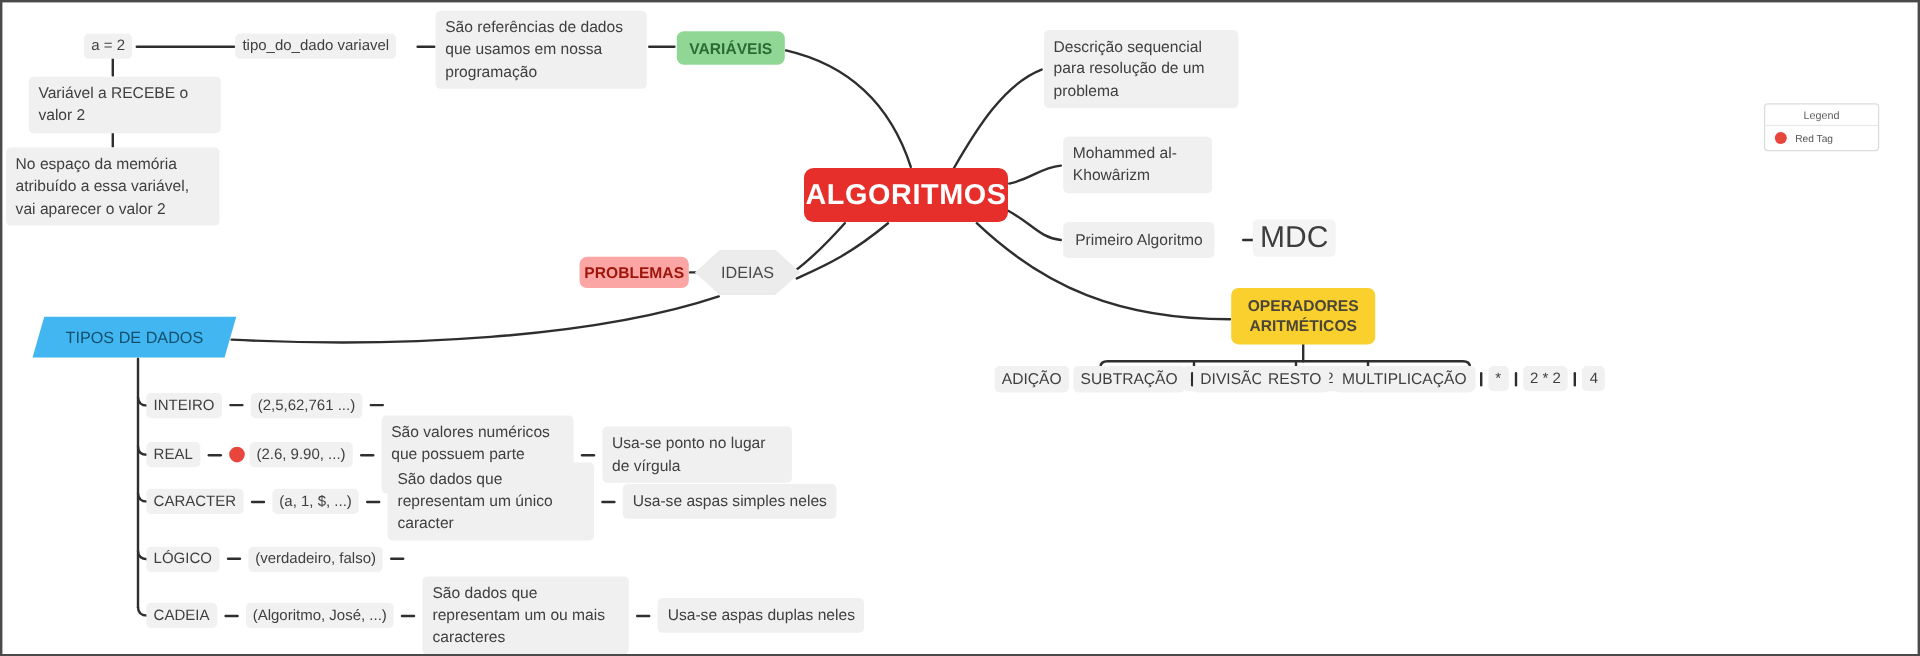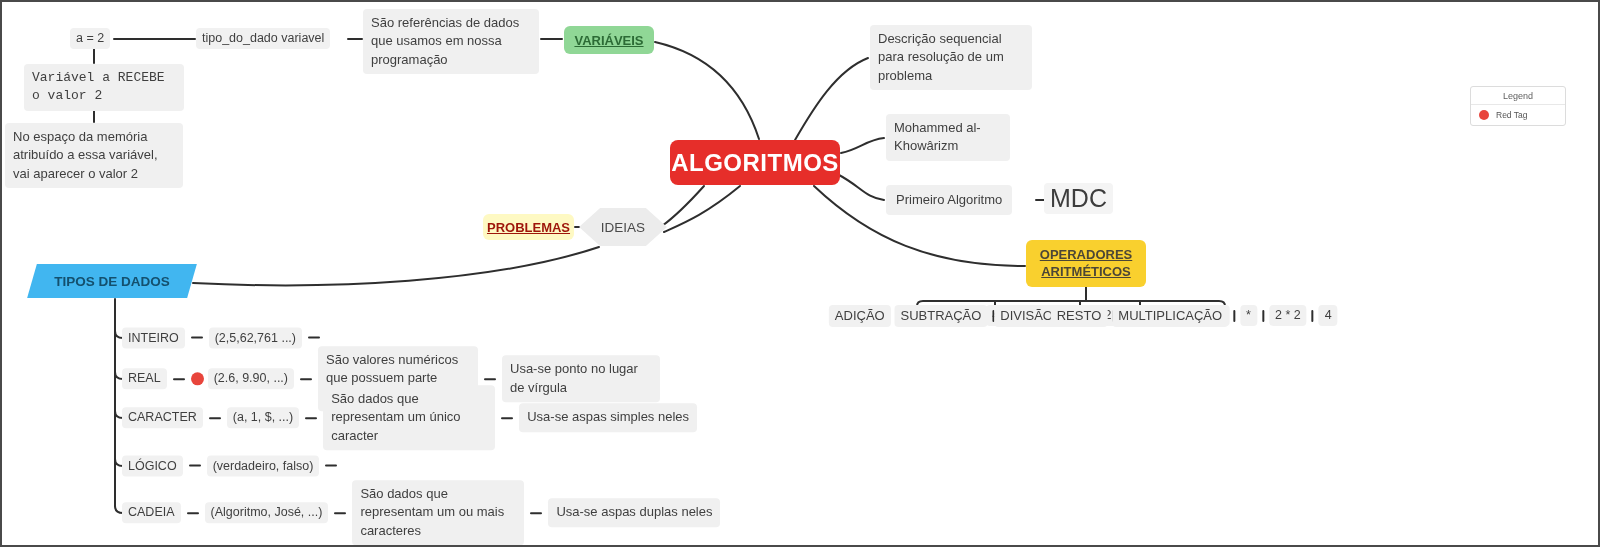--- a/index.html
+++ b/index.html
@@ -13,41 +13,41 @@
   .chip { display:inline-block; background:#f1f1f1; border-radius:4px;
           padding:2px 6px; font-size:12.5px; color:#3f3f3f; white-space:nowrap; line-height:1.35; }
   .gbox { background:#f0f0f0; border-radius:4px; padding:5px 8px;
           font-size:13px; color:#3f3f3f; line-height:1.42; }
   .abs  { position:absolute; }
 
   
   .pos-a2       { left:68px;  top:26px; }
   .pos-tipo     { left:194px; top:26px; }
   .pos-saoref   { left:361px; top:7px;  width:176px; }
-  .pos-recebe   { left:22px;  top:62px; width:160px;font-family:Liberation Mono, monospace; }
+  .pos-recebe   { left:22px;  top:62px; width:160px; }
   .pos-memoria  { left:3px;   top:121px; width:178px; }
 
   
   .node { position:absolute; display:flex; align-items:center; justify-content:center;
-          font-weight:700; border-radius:6px;text-decoration:underline; }
+          font-weight:700; border-radius:6px; }
   .green  { left:562px; top:24px;  width:90px;  height:28px; background:#90d796; color:#2c6b35; font-size:13px; }
-  .salmon { left:481px; top:212px; width:91px;  height:26px; background:#fef9c3; color:#9e150a; font-size:13px; }
+  .salmon { left:481px; top:212px; width:91px;  height:26px; background:#fca5a5; color:#9e150a; font-size:13px; }
   .yellow { left:1024px; top:238px; width:120px; height:47px; background:#f9d02e; color:#4c4636;
             font-size:13px; text-align:center; line-height:1.3; }
   .root { position:absolute; left:668px; top:138px; width:170px; height:45px;
           background:#e62e2a; border-radius:8px; color:#ffffff; font-weight:700;
           font-size:24px; letter-spacing:.5px; display:flex; align-items:center; justify-content:center; }
   .hex { position:absolute; left:577px; top:206px; width:88px; height:38px;
          background:#ececec; clip-path:polygon(24% 0,76% 0,100% 50%,76% 100%,24% 100%,0 50%);
          display:flex; align-items:center; justify-content:center;
          color:#4a4a4a; font-size:13.5px; font-weight:500; }
   .para { position:absolute; left:30px; top:262px; width:160px; height:34px;
           display:flex; align-items:center; justify-content:center; }
   .para-bg { position:absolute; inset:0; background:#41b6f0; transform:skewX(-16deg); }
-  .para-text { position:relative; z-index:1; color:#14506e; font-weight:700; font-size:13.5px; }
+  .para-text { position:relative; z-index:1; color:#14506e; font-weight:400; font-size:13.5px; }
 
   
   .pos-descricao { left:868px; top:23px;  width:162px; }
   .pos-mohammed  { left:884px; top:112px; width:124px; }
   .pos-primeiro  { left:884px; top:183px; padding:6px 10px; font-size:13px; }
   .mdc { position:absolute; left:1042px; top:181px; background:#f4f4f4; border-radius:4px;
          padding:1px 6px; font-size:25px; font-weight:500; color:#3d3d3d; }
 
   
   .trow { position:absolute; left:120px; transform:translateY(-50%);

